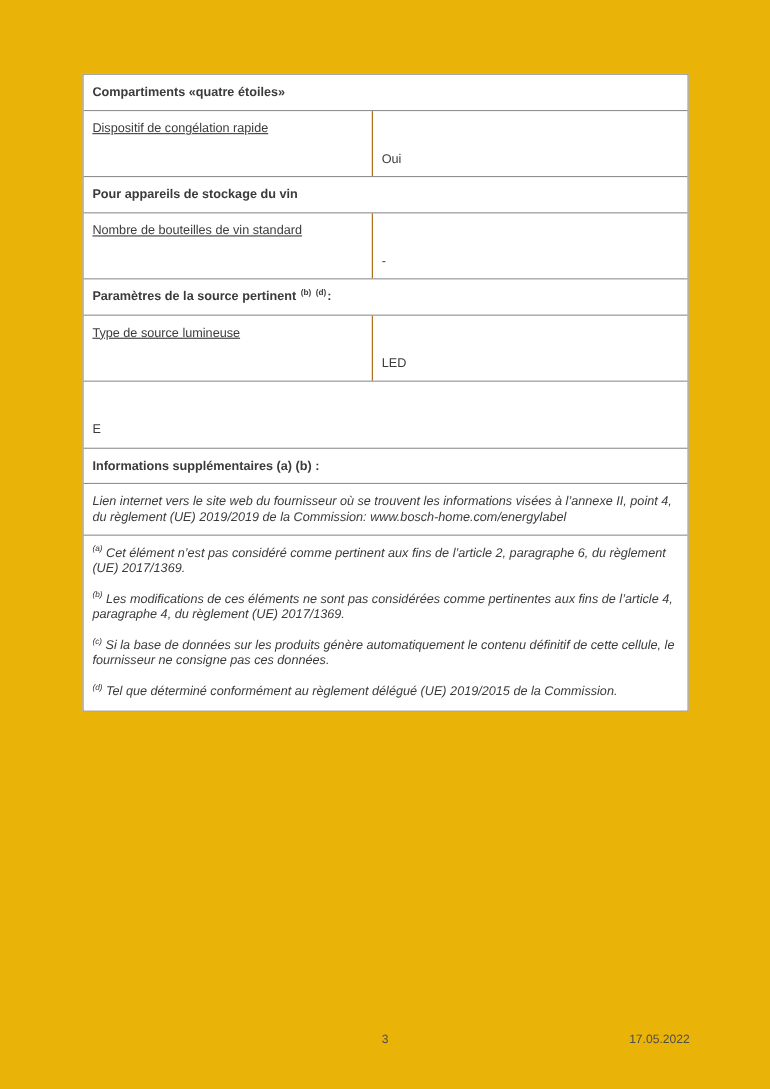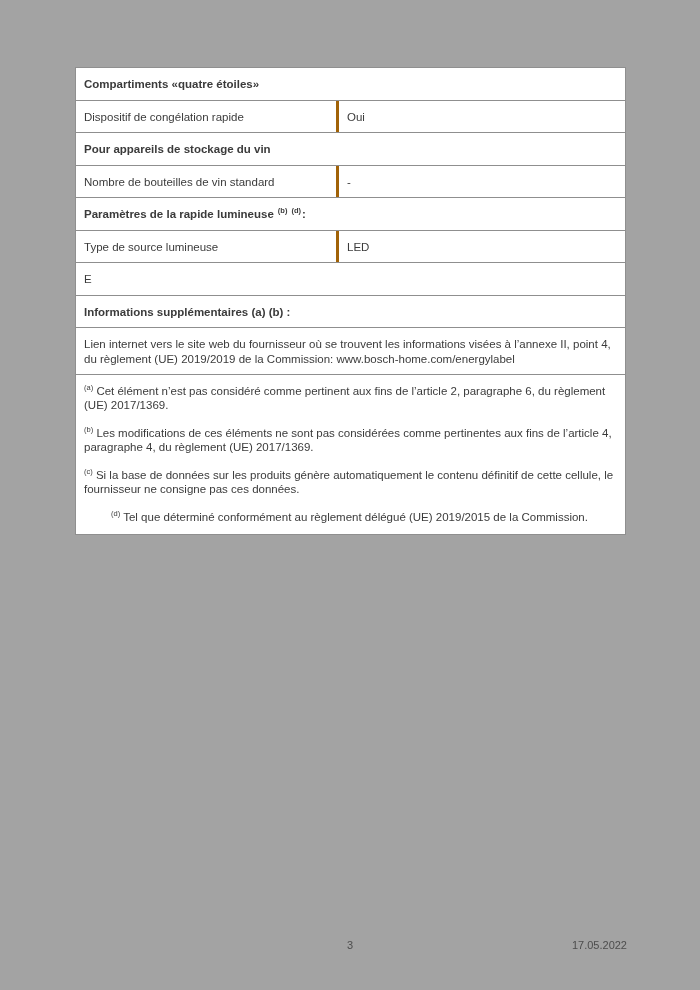--- a/index.html
+++ b/index.html
@@ -4,21 +4,21 @@
 <style>
   html, body {
     margin: 0;
     padding: 0;
     background: #ffffff;
   }
   .page {
     position: relative;
     width: 700px;
     height: 990px;
-    background: #a3a3a3;
+    background: #eab308;
     font-family: "Liberation Sans", sans-serif;
     color: #3b3b3b;
     overflow: hidden;
   }
   .doc-table {
     position: absolute;
     left: 75px;
     top: 67px;
     width: 549px;
     border: 1px solid #8f8f8f;
@@ -32,43 +32,44 @@
     line-height: 14.5px;
     box-sizing: border-box;
   }
   .section-cell {
     font-weight: bold;
     width: 100%;
   }
   .key-cell {
     width: 263px;
     flex: none;
-    border-right: 3px solid #a16207;
+    border-right: 1px solid #a16207;
+    text-decoration: underline;
   }
   .key-cell.wide {
     width: 408px;
     font-weight: bold;
   }
-  .value-cell { flex: 1; }
-  .full-cell { width: 100%; }
+  .value-cell { flex: 1; margin-top: 28px; }
+  .full-cell { width: 100%; font-style: italic; }
   sup.fnref {
     font-size: 7.5px;
     line-height: 0;
     vertical-align: 5px;
   }
   .section-cell sup.fnref, .key-cell.wide sup.fnref { margin-left: 4px; }
   .colon-tight { margin-left: 1px; }
   .colon-spaced { margin-left: 3px; }
   .footnotes-cell { padding: 9px 10px 10px 8px; }
   .fn {
     margin: 0 0 14px 0;
     font-size: 11.5px;
     line-height: 14px;
   }
-  .fn:last-child { margin-bottom: 0; text-align: center; }
+  .fn:last-child { margin-bottom: 0; }
   .footer-pagenum {
     position: absolute;
     left: 0;
     right: 0;
     top: 939px;
     text-align: center;
     font-size: 11px;
     color: #4d4d4d;
   }
   .footer-date {
@@ -100,21 +101,21 @@
       <div class="cell section-cell">Pour appareils de stockage du vin</div>
     </div>
 
     <div class="row">
       <div class="cell key-cell">Nombre de bouteilles de vin standard</div>
       <div class="cell value-cell">-</div>
     </div>
 
     <div class="row">
       <div class="cell section-cell">
-        <span>Paramètres de la rapide lumineuse</span><sup class="fnref">(b)</sup><sup class="fnref">(d)</sup><span class="colon-tight">:</span>
+        <span>Paramètres de la source pertinent</span><sup class="fnref">(b)</sup><sup class="fnref">(d)</sup><span class="colon-tight">:</span>
       </div>
     </div>
 
     <div class="row">
       <div class="cell key-cell">Type de source lumineuse</div>
       <div class="cell value-cell">LED</div>
     </div>
 
     <div class="row">
       <div class="cell value-cell">E</div>

